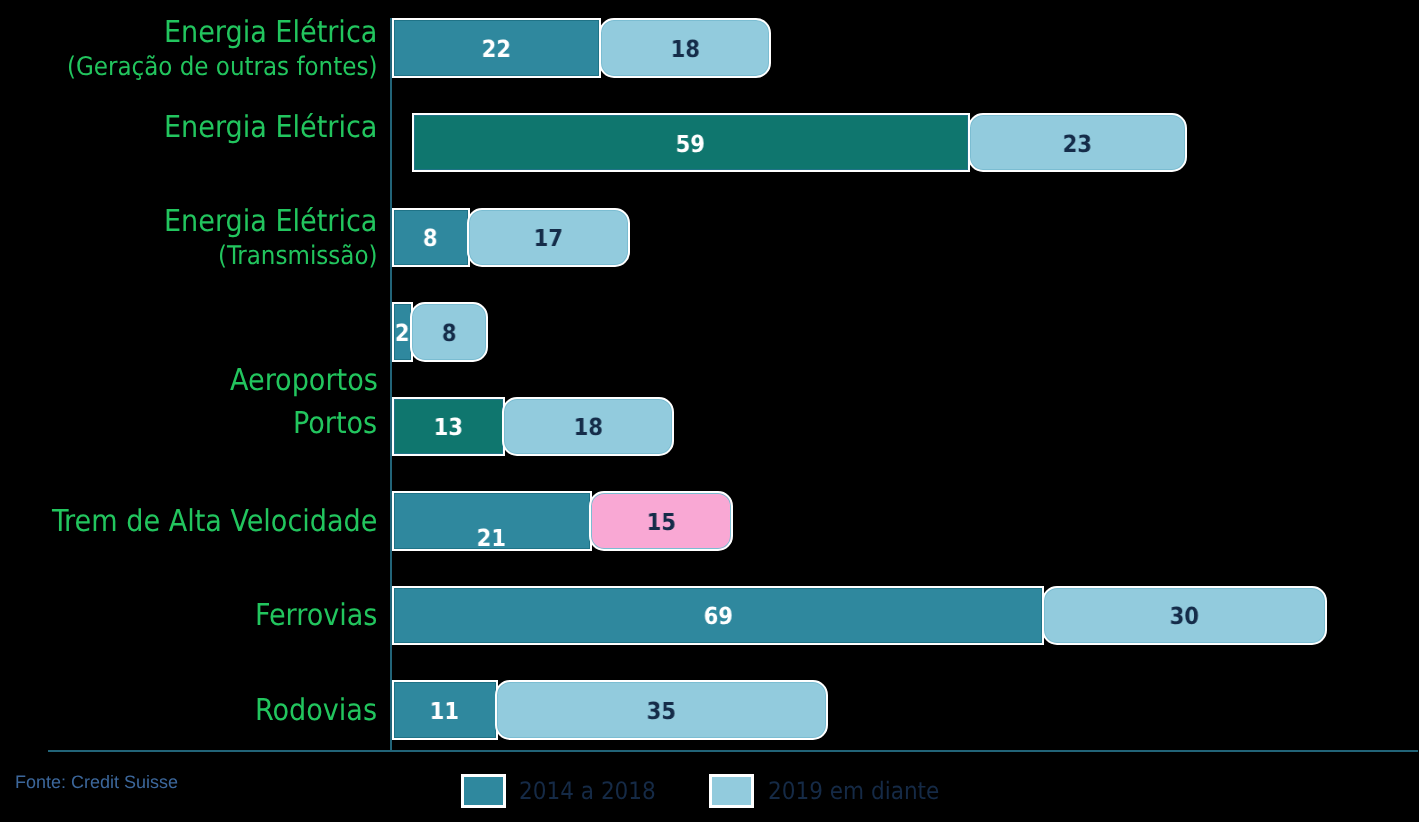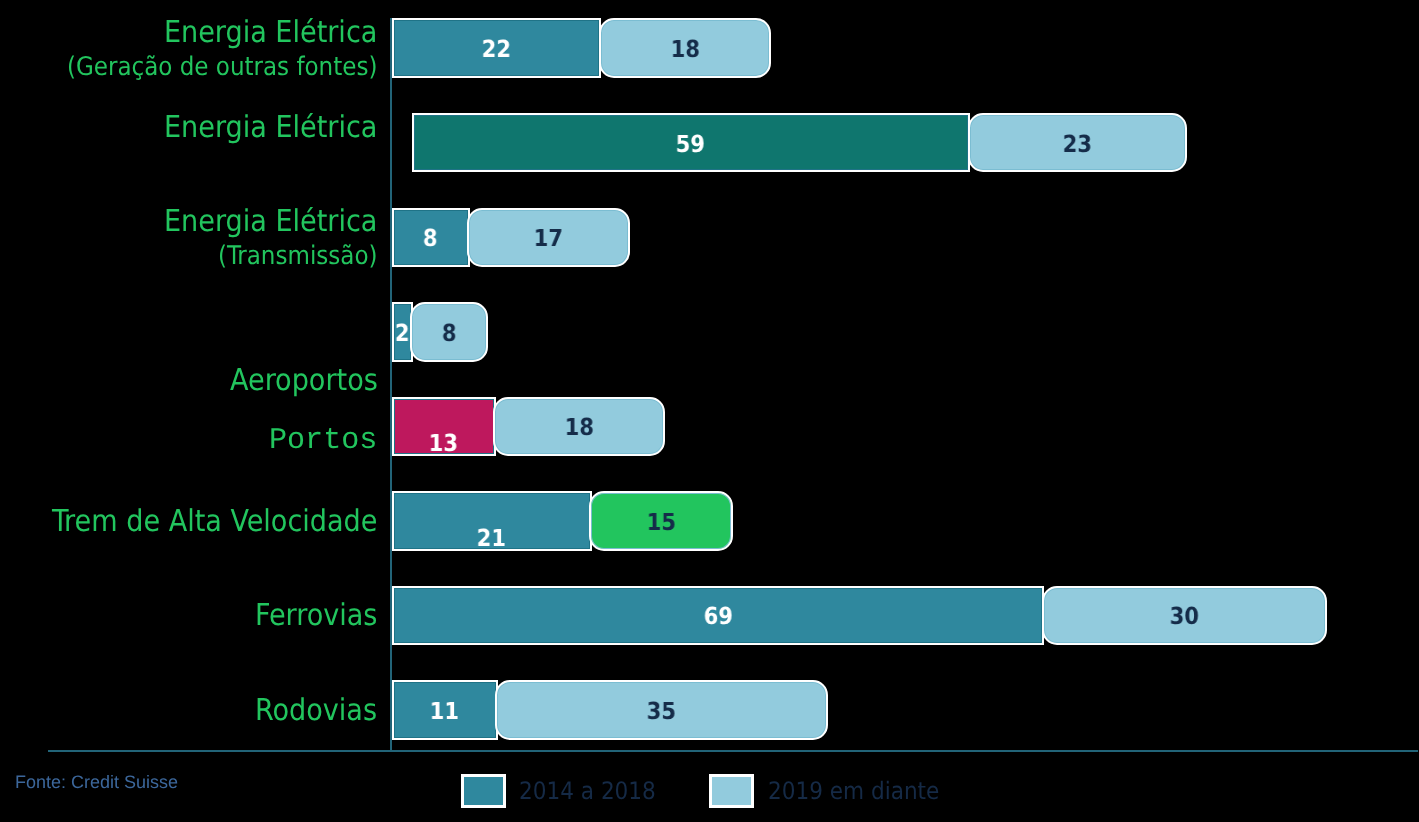--- a/index.html
+++ b/index.html
@@ -68,21 +68,21 @@
         <div class="cat-label" style="top: 112.75px;">
           <span class="l1">Energia Elétrica</span>
         </div>
         <div class="cat-label" style="top: 207.3px;">
           <span class="l1">Energia Elétrica</span>
           <span class="l2">(Transmissão)</span>
         </div>
         <div class="cat-label" style="top: 317.6px; margin-top: 48px;">
           <span class="l1">Aeroportos</span>
         </div>
-        <div class="cat-label" style="top: 426px; font-family: Liberation Mono, monospace;">
+        <div class="cat-label" style="top: 409px;">
           <span class="l1">Portos</span>
         </div>
         <div class="cat-label" style="top: 506.7px;">
           <span class="l1">Trem de Alta Velocidade</span>
         </div>
         <div class="cat-label" style="top: 601.25px;">
           <span class="l1">Ferrovias</span>
         </div>
         <div class="cat-label" style="top: 695.8px;">
           <span class="l1">Rodovias</span>
@@ -115,32 +115,32 @@
         </div>
         <div class="bar-row" style="top: 302.05px;">
           <div class="seg s1" style="width: 21.45px; background: rgb(47, 136, 158);">
             <span class="seg-val">2</span>
           </div>
           <div class="seg s2" style="width: 78px; background: rgb(146, 203, 221);">
             <span class="seg-val">8</span>
           </div>
         </div>
         <div class="bar-row" style="top: 396.6px;">
-          <div class="seg s1" style="width: 104px; background: #be185d; align-items: flex-end;">
+          <div class="seg s1" style="width: 113px; background: #0f766e;">
             <span class="seg-val">13</span>
           </div>
           <div class="seg s2" style="width: 172.25px; background: rgb(146, 203, 221);">
             <span class="seg-val">18</span>
           </div>
         </div>
         <div class="bar-row" style="top: 491.15px;">
           <div class="seg s1" style="width: 200.525px; background: rgb(47, 136, 158); align-items: flex-end;">
             <span class="seg-val">21</span>
           </div>
-          <div class="seg s2" style="width: 143.975px; background: #22c55e;">
+          <div class="seg s2" style="width: 143.975px; background: #f9a8d4;">
             <span class="seg-val">15</span>
           </div>
         </div>
         <div class="bar-row" style="top: 585.7px;">
           <div class="seg s1" style="width: 652.925px; background: rgb(47, 136, 158);">
             <span class="seg-val">69</span>
           </div>
           <div class="seg s2" style="width: 285.35px; background: rgb(146, 203, 221);">
             <span class="seg-val">30</span>
           </div>

